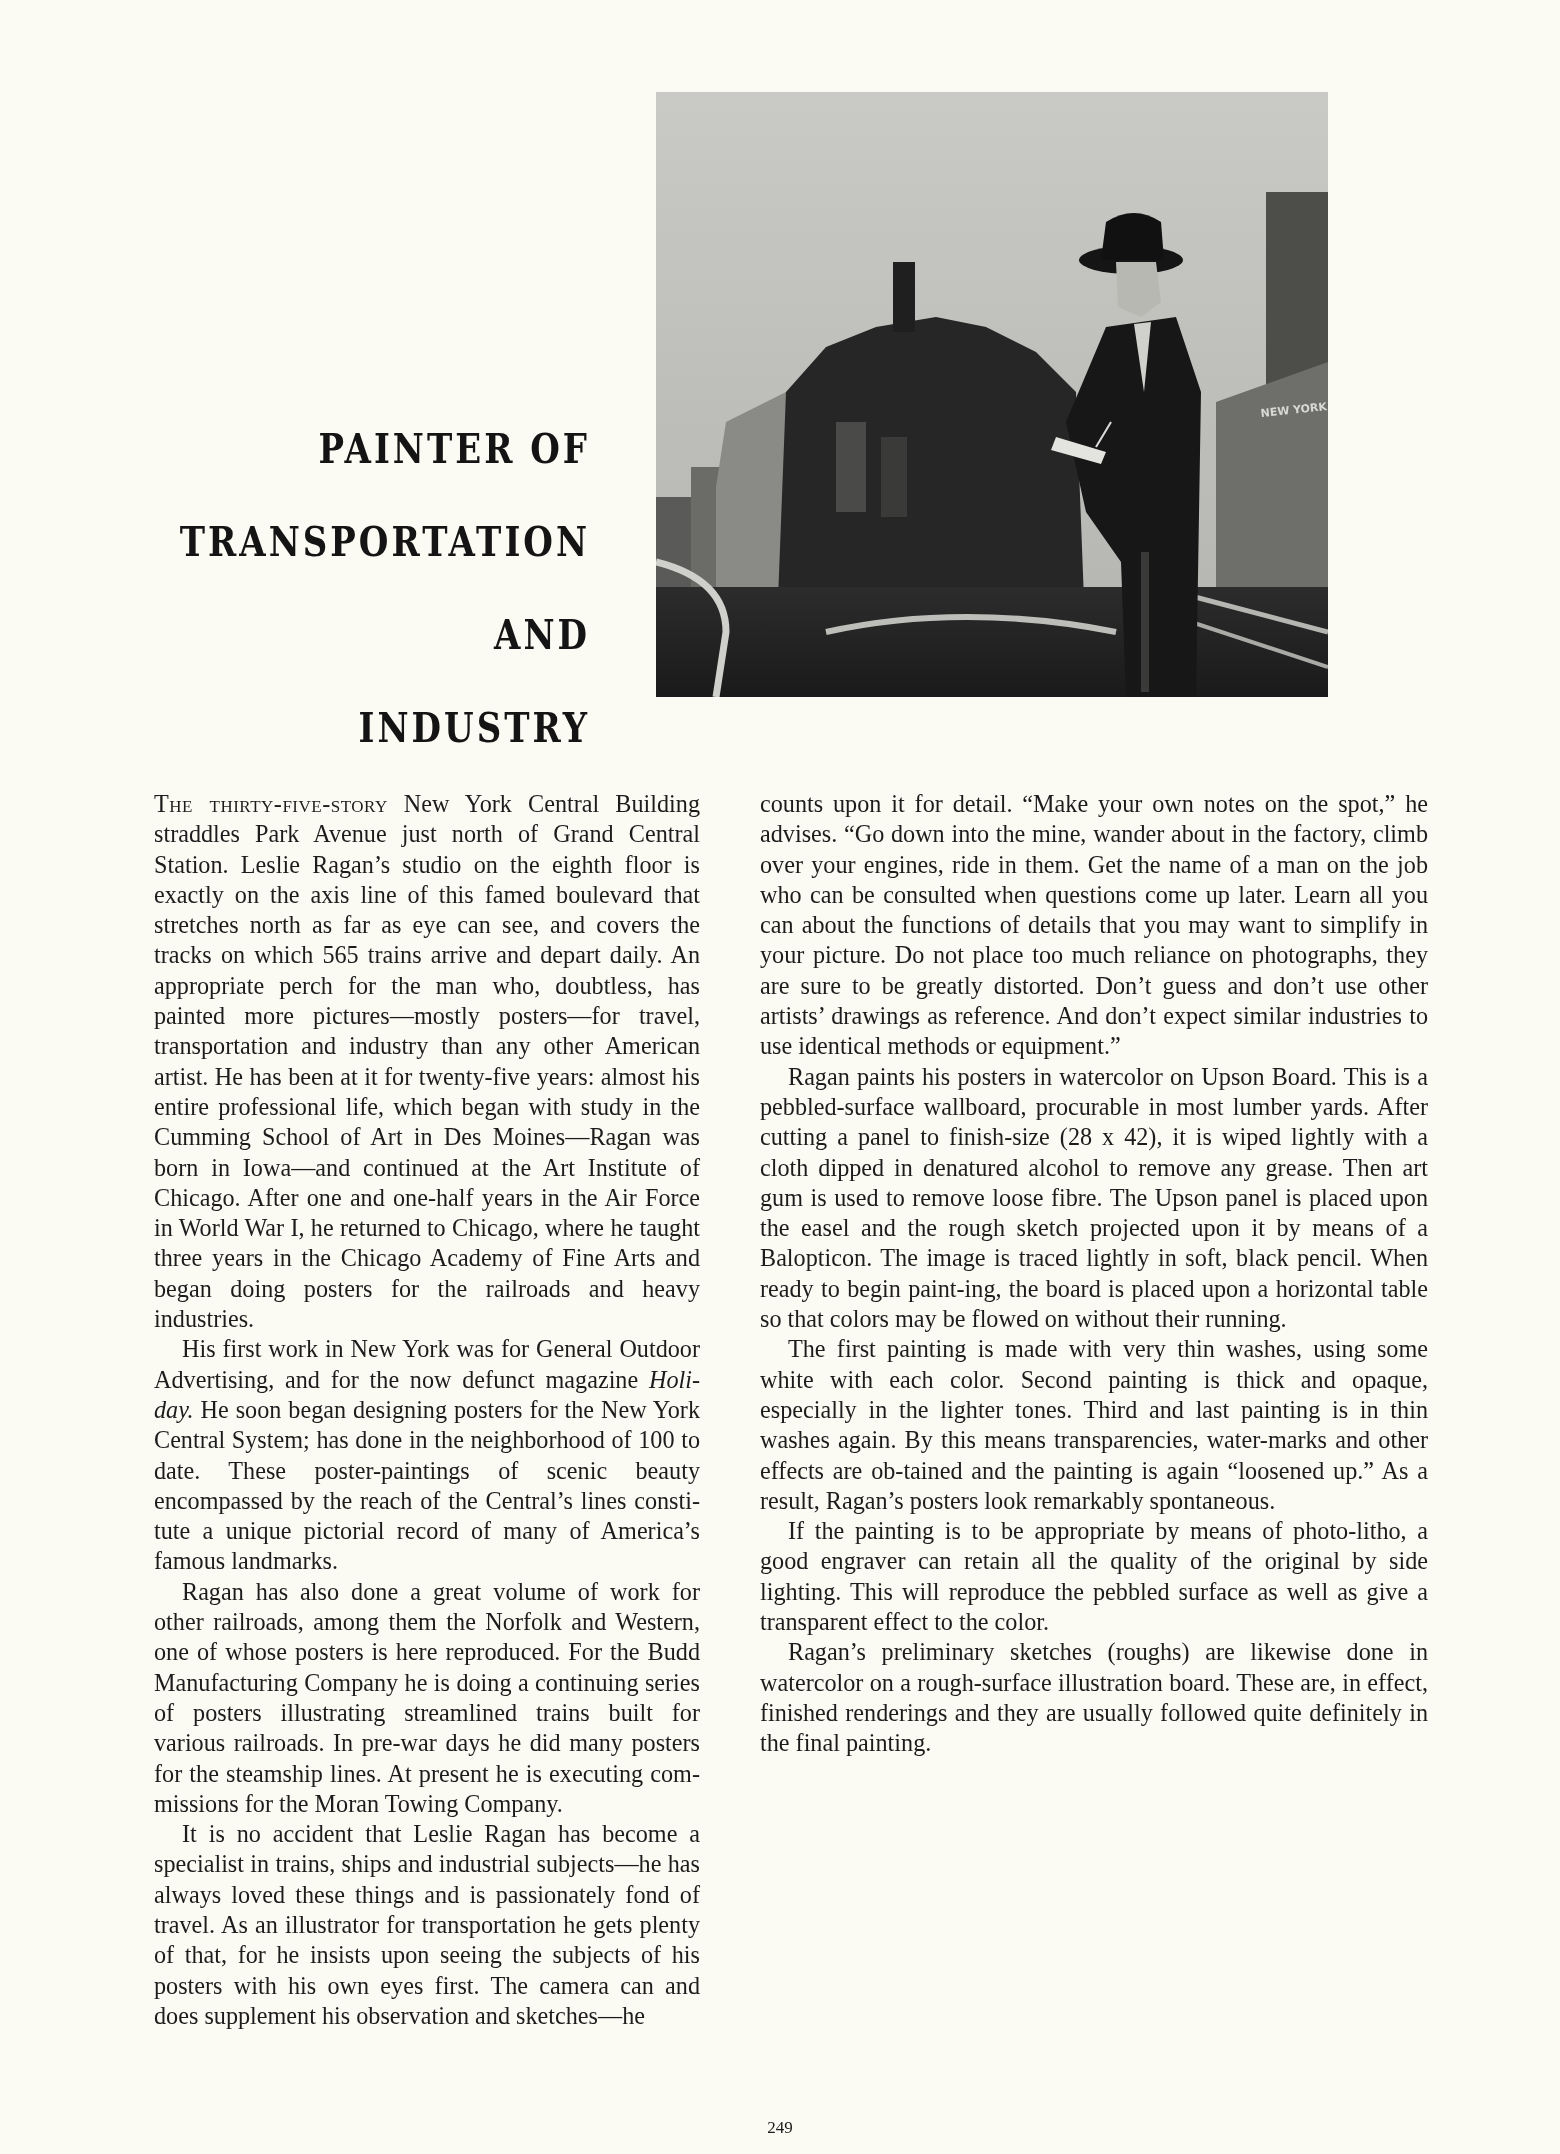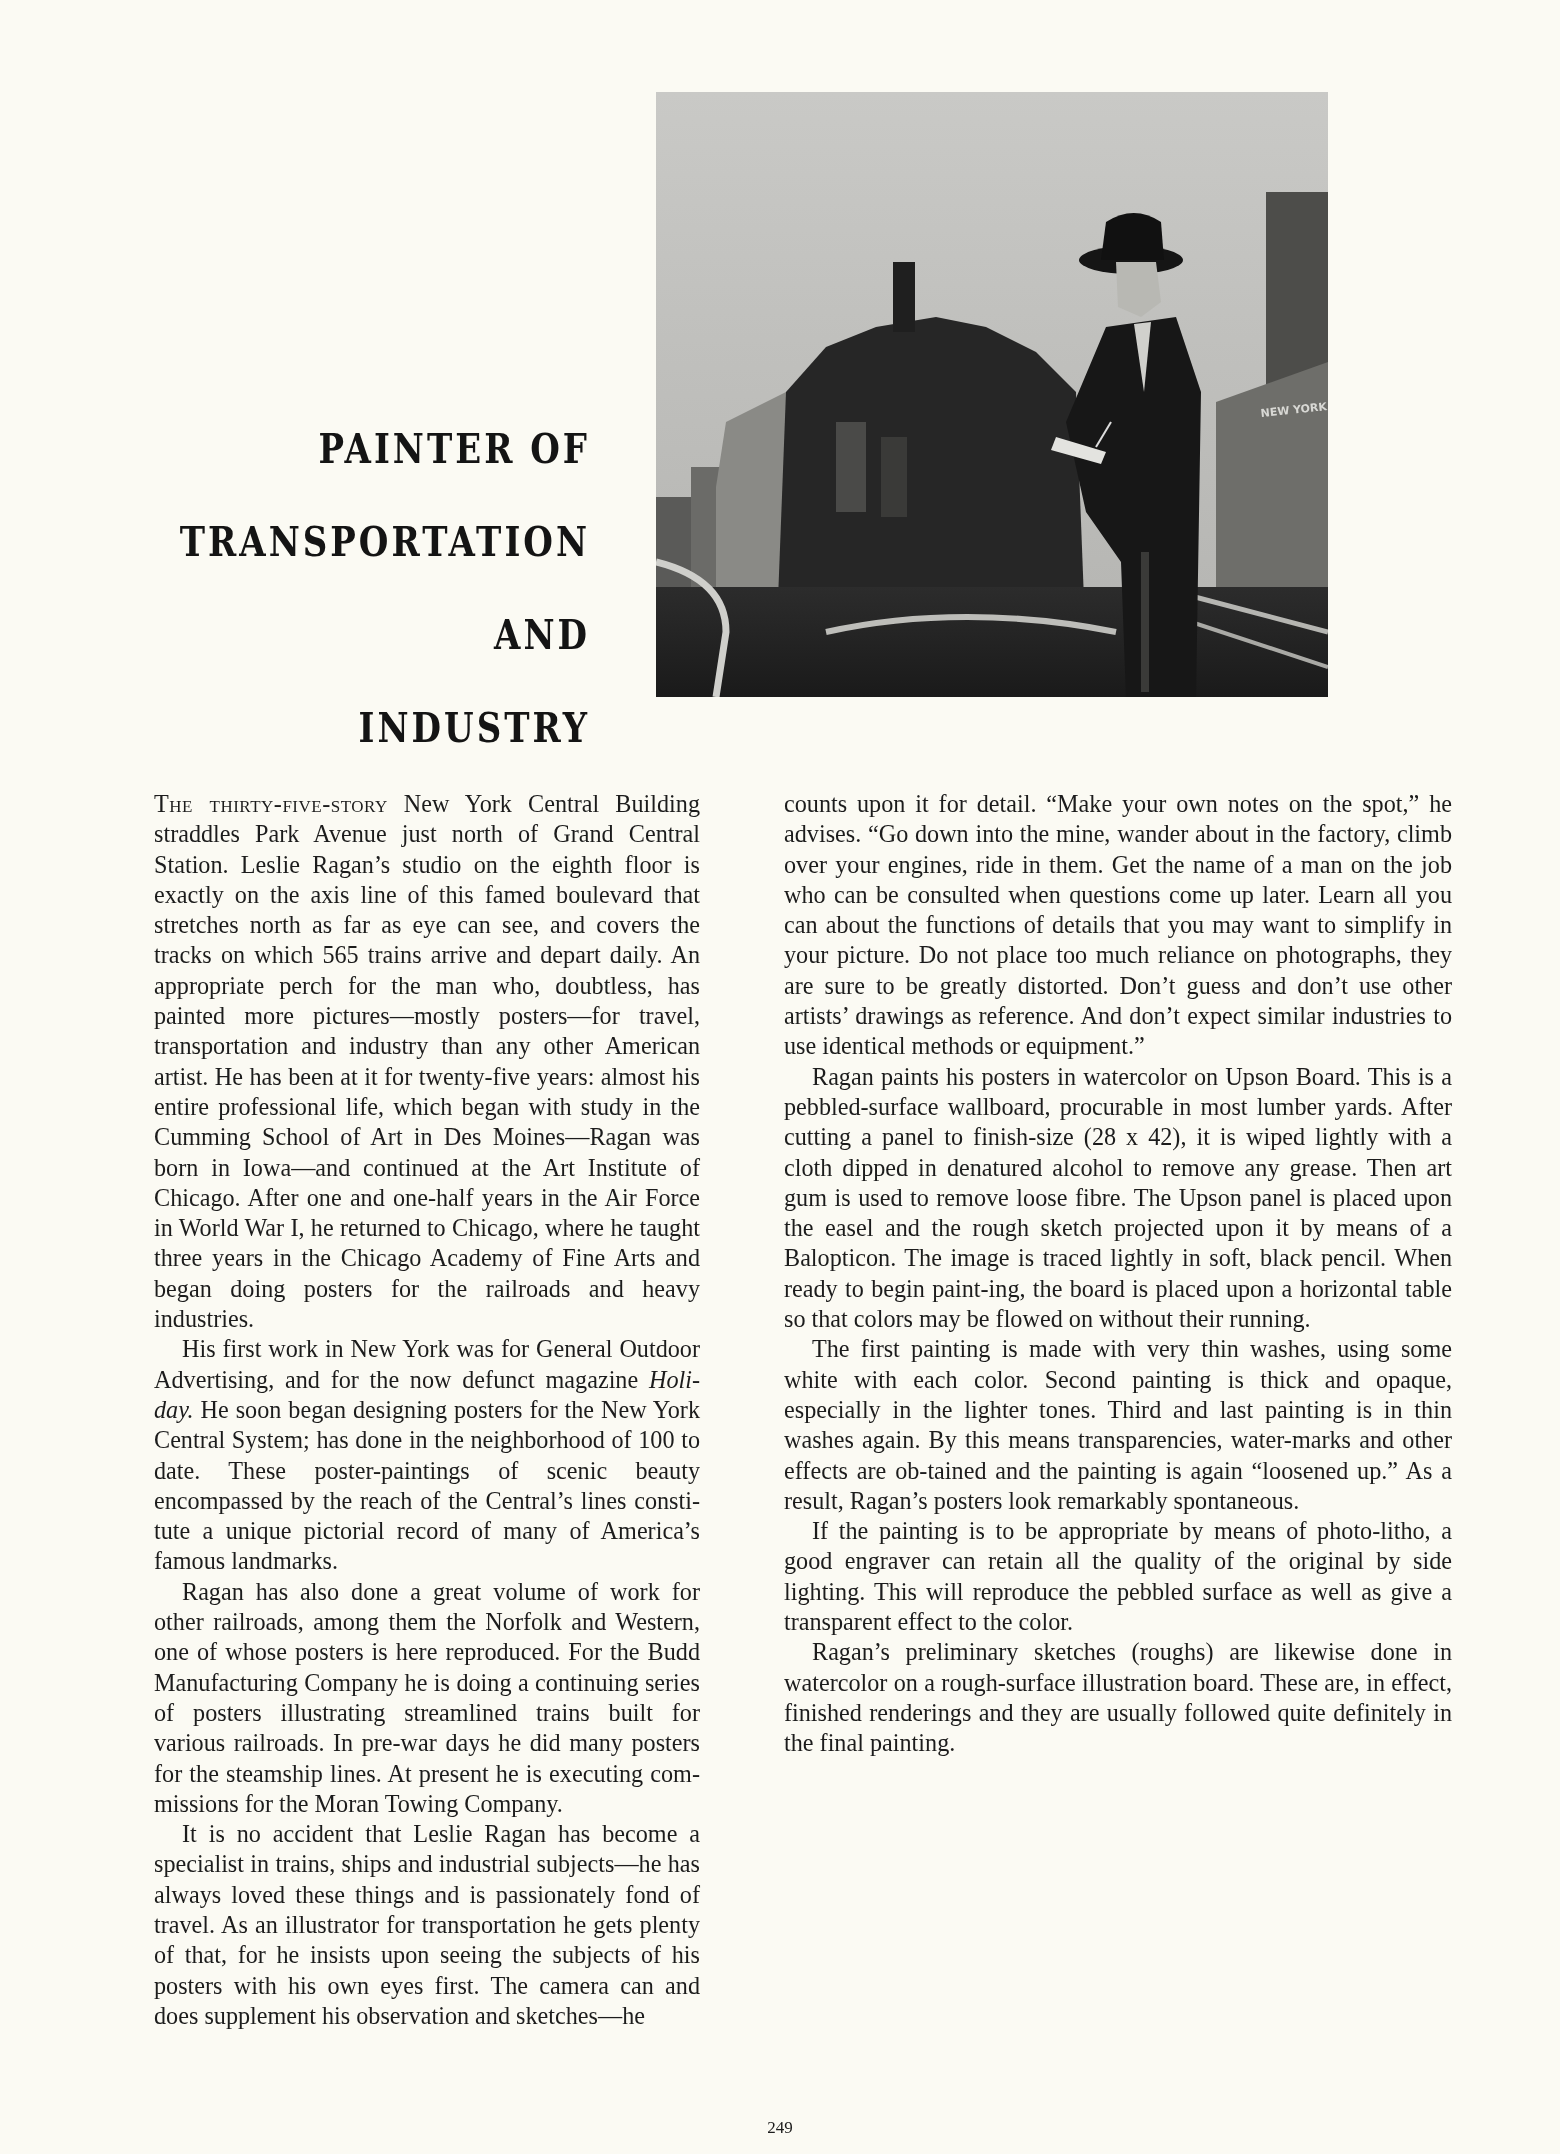--- a/index.html
+++ b/index.html
@@ -47,21 +47,21 @@
     .column {
       position: absolute;
       top: 773px;
       font-size: 24.2px;
       line-height: 30.3px;
       text-align: justify;
       hyphens: manual;
       margin-top: 16px;
     }
     .col-left { left: 154px; width: 546px; }
-    .col-right { left: 784px; width: 668px; }
+    .col-right { left: 760px; width: 668px; }
     .column p { margin: 0; text-indent: 0; }
     .column p.indent { text-indent: 28px; }
     .smallcaps { font-variant: small-caps; letter-spacing: 0.5px; }
     .italic { font-style: italic; }
 
     .page-number {
       position: absolute;
       left: 0; right: 0;
       top: 2118px;
       text-align: center;

